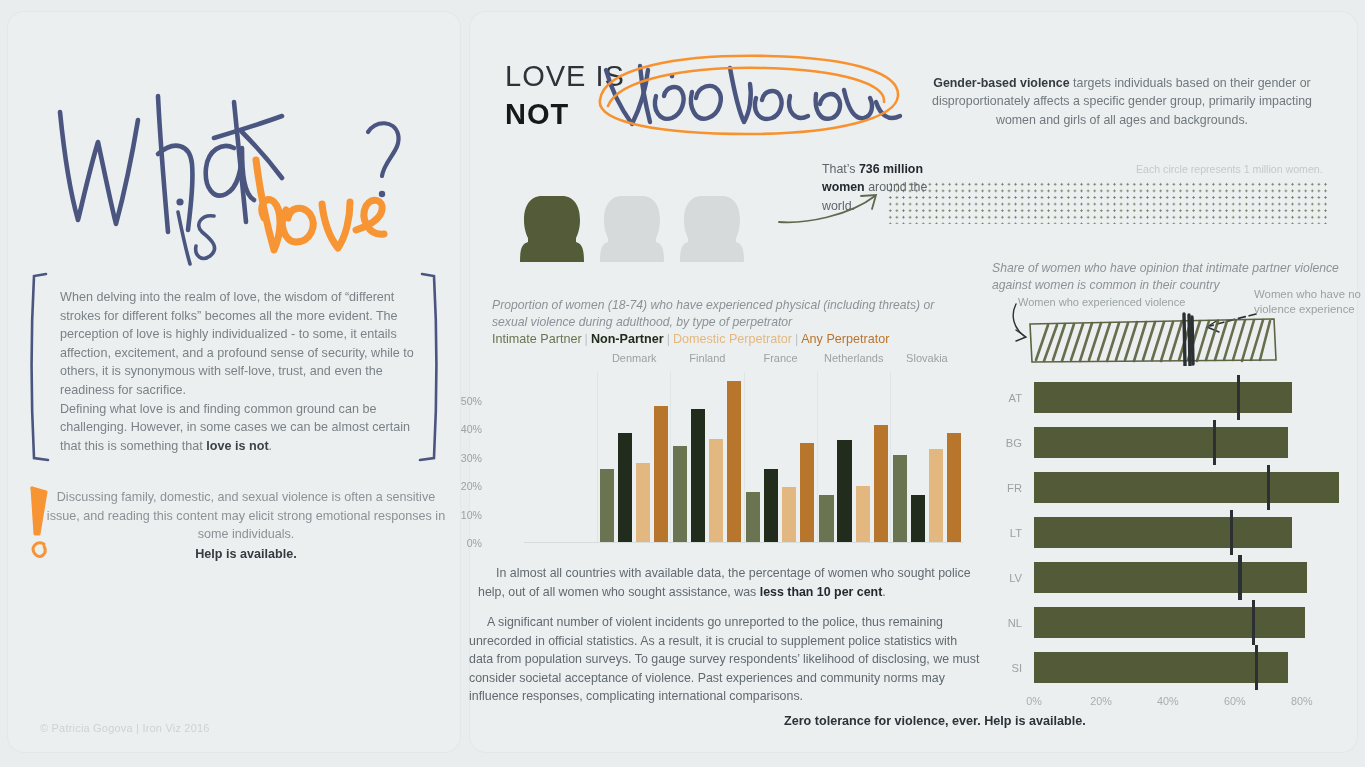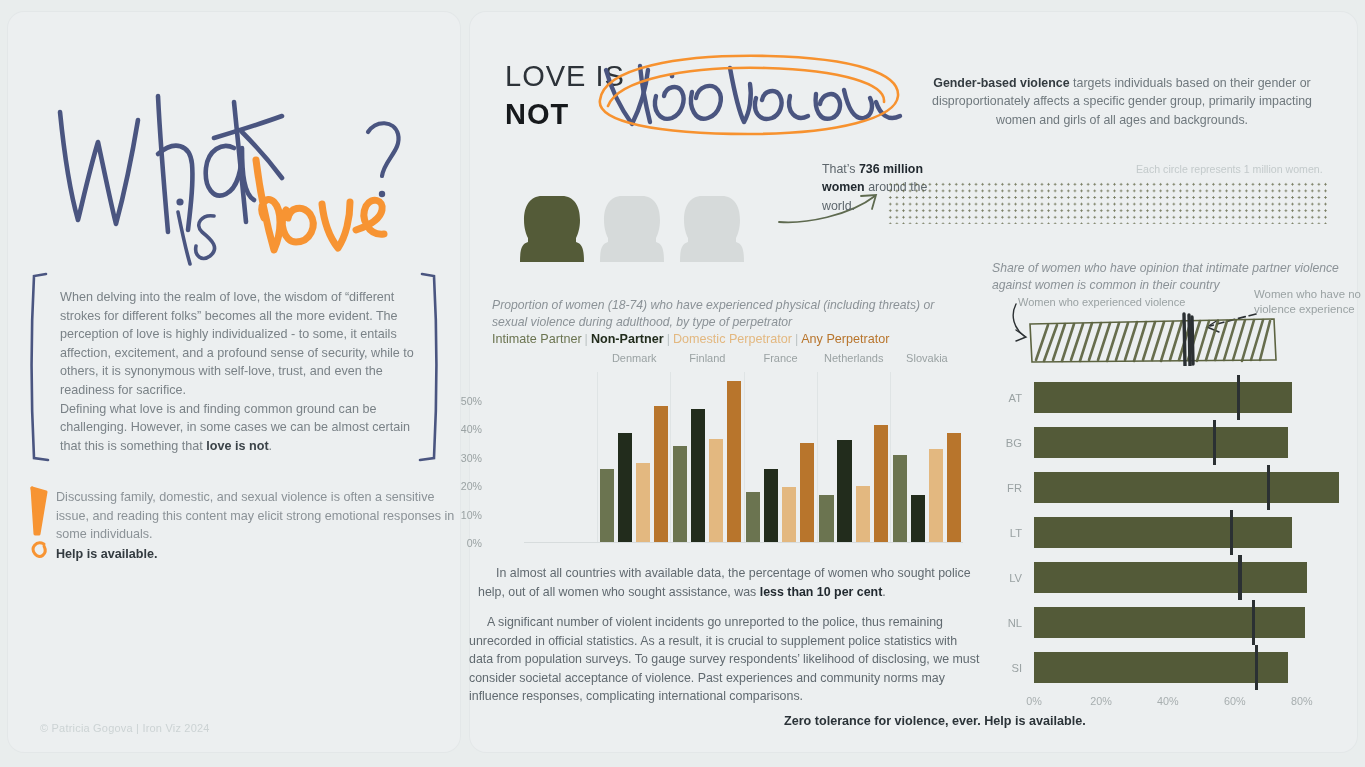--- a/index.html
+++ b/index.html
@@ -27,22 +27,22 @@
   .bracket-block { position: absolute; left: 16px; top: 258px; width: 420px; height: 195px; }
   .bracket-block svg { position: absolute; left: 0; top: 0; }
   .para {
     position: absolute; left: 36px; top: 18px; width: 360px;
     font-size: 12.6px; line-height: 18.6px; color: #7a8287;
   }
   .para b { color: #3b4348; font-weight: bold; }
 
   #warn-block { position: absolute; left: 16px; top: 470px; width: 430px; height: 90px; }
   #warn-text {
-    position: absolute; left: 32px; top: 6px; width: 400px;
-    font-size: 12.6px; line-height: 18.6px; color: #8b9297;
+    position: absolute; left: 22px; top: 6px; width: 400px;
+    font-size: 12.6px; line-height: 18.6px; color: #8b9297; text-align: center;
   }
   #warn-text .strong { color: #333b40; font-weight: bold; display: block; margin-top: 1px; }
 
   #credit {
     position: absolute; left: 32px; top: 710px;
     font-size: 11px; color: #ccd3d4; letter-spacing: .2px;
   }
 
   
   #title-love-is {
@@ -242,21 +242,21 @@
           <path d="M8 6 L14 36"></path>
           <path d="M20 62 C12 58 6 66 11 72 C16 78 24 72 20 64"></path>
         </g>
       </svg>
       <div id="warn-text">
         <span>Discussing family, domestic, and sexual violence is often a sensitive issue, and reading this content may elicit strong emotional responses in some individuals.</span>
         <span class="strong">Help is available.</span>
       </div>
     </div>
 
-    <div id="credit">© Patricia Gogova | Iron Viz 2024</div>
+    <div id="credit">© Patricia Gogova | Iron Viz 2016</div>
   </div>
 
   <div class="card" id="right-card"></div>
 
   <div id="title-love-is">LOVE IS</div>
   <div id="title-not">NOT</div>
 
   <svg id="title-violence" viewBox="0 0 320 88">
     <g fill="none" stroke="#4a5580" stroke-width="4.4" stroke-linecap="round" stroke-linejoin="round">
       <path d="M18 18 C24 40 34 58 44 72 C52 56 58 36 60 18"></path>

